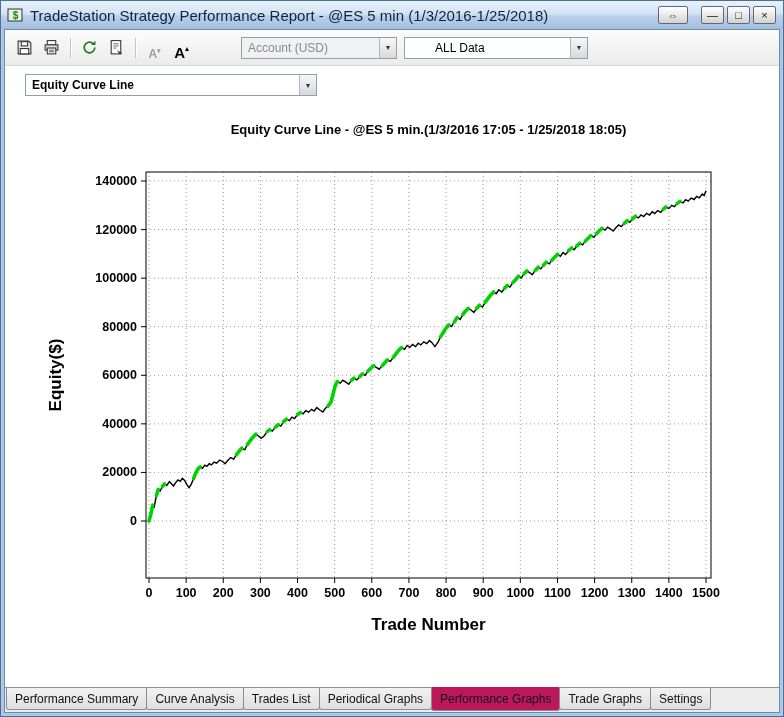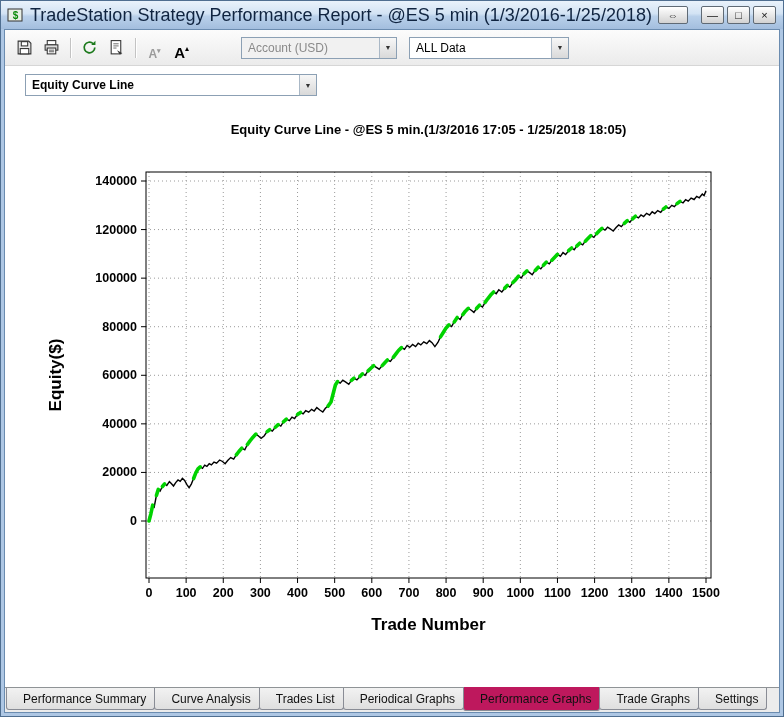--- a/index.html
+++ b/index.html
@@ -2,40 +2,40 @@
 <html><head>
 <meta charset="utf-8">
 <style>
   *{margin:0;padding:0;box-sizing:border-box;}
   html,body{background:#9aa7b8;}
   body{font-family:"Liberation Sans",sans-serif;}
   .window{width:784px;height:717px;background:#aec7e4;border:1px solid #4f6e90;display:flex;flex-direction:column;}
   .titlebar{height:28px;flex:0 0 28px;display:flex;align-items:center;padding:0 7px 0 6px;
     background:linear-gradient(#e9f2fb 0%,#d3e3f4 45%,#b9d0ea 55%,#a3bede 100%);}
   .app-icon{width:17px;height:16px;flex:0 0 17px;}
-  .title-text{font-size:18px;color:#102440;margin-left:6px;flex:1;white-space:nowrap;overflow:hidden;}
+  .title-text{font-size:15px;color:#102440;margin-left:6px;flex:1;white-space:nowrap;overflow:hidden;}
   .winbtn{min-width:23px;height:18px;margin-left:3px;background:linear-gradient(#ffffff,#d2d2d2);
     border:1px solid #5f6a75;border-radius:2px;font-size:11px;line-height:16px;text-align:center;color:#111;cursor:default;}
   .winbtn.wide{min-width:30px;margin-right:10px;}
   .client{flex:1;margin:0 3px 3px 3px;background:#ffffff;border:1px solid #6b8cb0;display:flex;flex-direction:column;overflow:hidden;}
   .toolbar{height:36px;flex:0 0 36px;background:linear-gradient(#fcfcfc,#ebebeb);border-bottom:1px solid #d6d6d6;
     display:flex;align-items:center;padding:0 6px;}
   .tbtn{width:27px;height:25px;display:flex;align-items:center;justify-content:center;}
   .sep{width:1px;height:20px;background:#c3c3c3;box-shadow:1px 0 0 #ffffff;margin:0 5px;}
   .fontbtn{font-weight:bold;display:flex;align-items:flex-end;line-height:1;}
   .combo{height:22px;border:1px solid #8ca0b4;background:#fff;display:flex;align-items:stretch;font-size:12px;color:#000;}
   .combo .val{padding:3px 6px 0 6px;flex:1;white-space:nowrap;overflow:hidden;}
   .combo .arrowbtn{width:17px;background:linear-gradient(#f7f7f7,#d9d9d9);border-left:1px solid #aab8c6;
     display:flex;align-items:center;justify-content:center;font-size:7px;color:#333;}
   .combo.disabled{background:#f1f1f1;color:#8a8a8a;gap:32px;}
   .selector-row{height:38px;flex:0 0 38px;background:#fff;display:flex;align-items:center;padding-left:20px;font-weight:bold;}
   .chart-area{flex:1;background:#fff;padding:4px 0 0 4px;overflow:hidden;}
   #chart-svg text{font-family:"Liberation Sans",sans-serif;fill:#000;}
   .tabbar{height:25px;flex:0 0 25px;background:#ececec;border-top:1px solid #8f9396;display:flex;align-items:flex-start;padding:0 1px;}
-  .tab{font-size:12px;color:#111;padding:4px 8px 3px 16px;background:linear-gradient(#f2f2f2,#dfdfdf);
+  .tab{font-size:12px;color:#111;padding:4px 8px 3px 8px;background:linear-gradient(#f2f2f2,#dfdfdf);
     border:1px solid #898c95;border-top:none;border-radius:0 0 3px 3px;margin-right:-1px;height:22px;white-space:nowrap;cursor:default;}
   .tab.active{background:#be185d;height:24px;position:relative;z-index:2;margin-top:-1px;padding-top:5px;}
 </style>
 </head>
 <body>
 
 <div class="window">
 
   <div class="titlebar">
     <span class="app-icon">
@@ -95,21 +95,21 @@
         <span style="font-size:15px;">A</span>
         <span style="font-size:7px;margin-bottom:8px;">▴</span>
       </span>
 
       <div class="combo disabled" style="width:156px;margin-left:46px;">
         <span class="val">Account (USD)</span>
         <span class="arrowbtn">
             <span>▼</span>
           </span>
       </div>
-      <div class="combo" style="width:160px;margin-left:12px;">
+      <div class="combo" style="width:184px;margin-left:7px;padding-left:24px;">
         <span class="val">ALL Data</span>
         <span class="arrowbtn">
             <span>▼</span>
           </span>
       </div>
     </div>
 
     <div class="selector-row">
       <div class="combo" style="width:292px;">
         <span class="val">Equity Curve Line</span>

